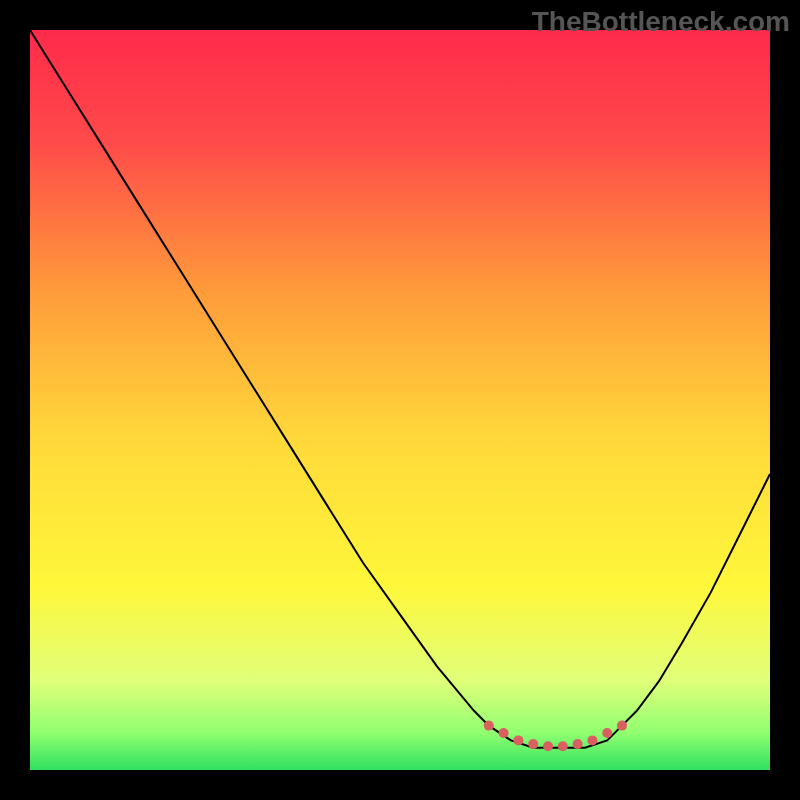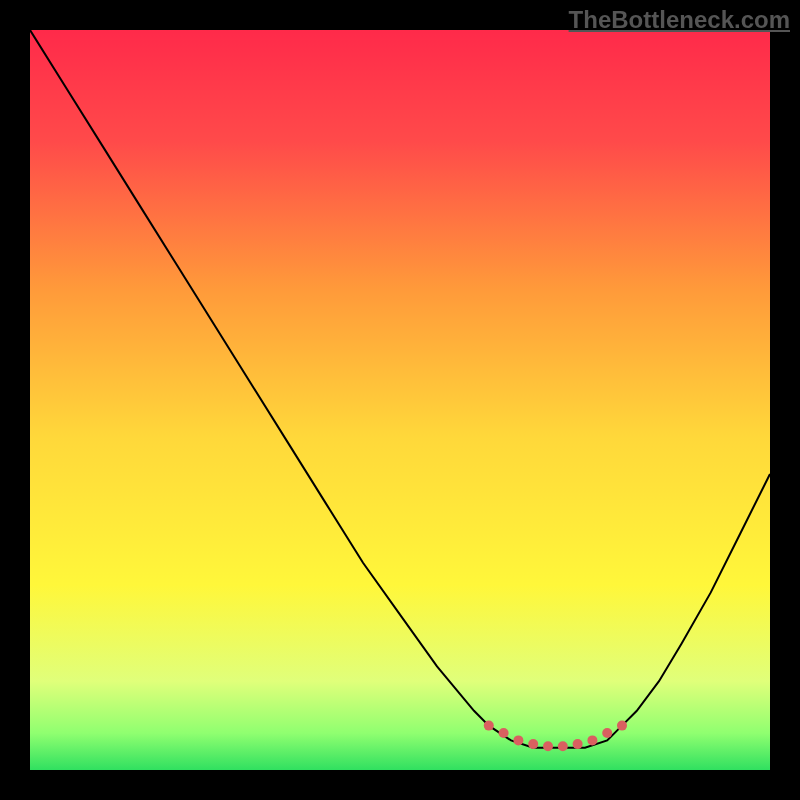--- a/index.html
+++ b/index.html
@@ -9,24 +9,23 @@
     width: 800px;
     height: 800px;
     position: relative;
     font-family: Arial, sans-serif;
   }
   .watermark {
     position: absolute;
     top: 6px;
     right: 10px;
     color: #555;
-    font-size: 24px;
+    font-size: 28px;
     font-weight: bold;
     z-index: 10;
-    text-decoration: underline;
   }
   .chart-area {
     position: absolute;
     left: 30px;
     top: 30px;
     width: 740px;
     height: 740px;
   }
   svg {
     display: block;

